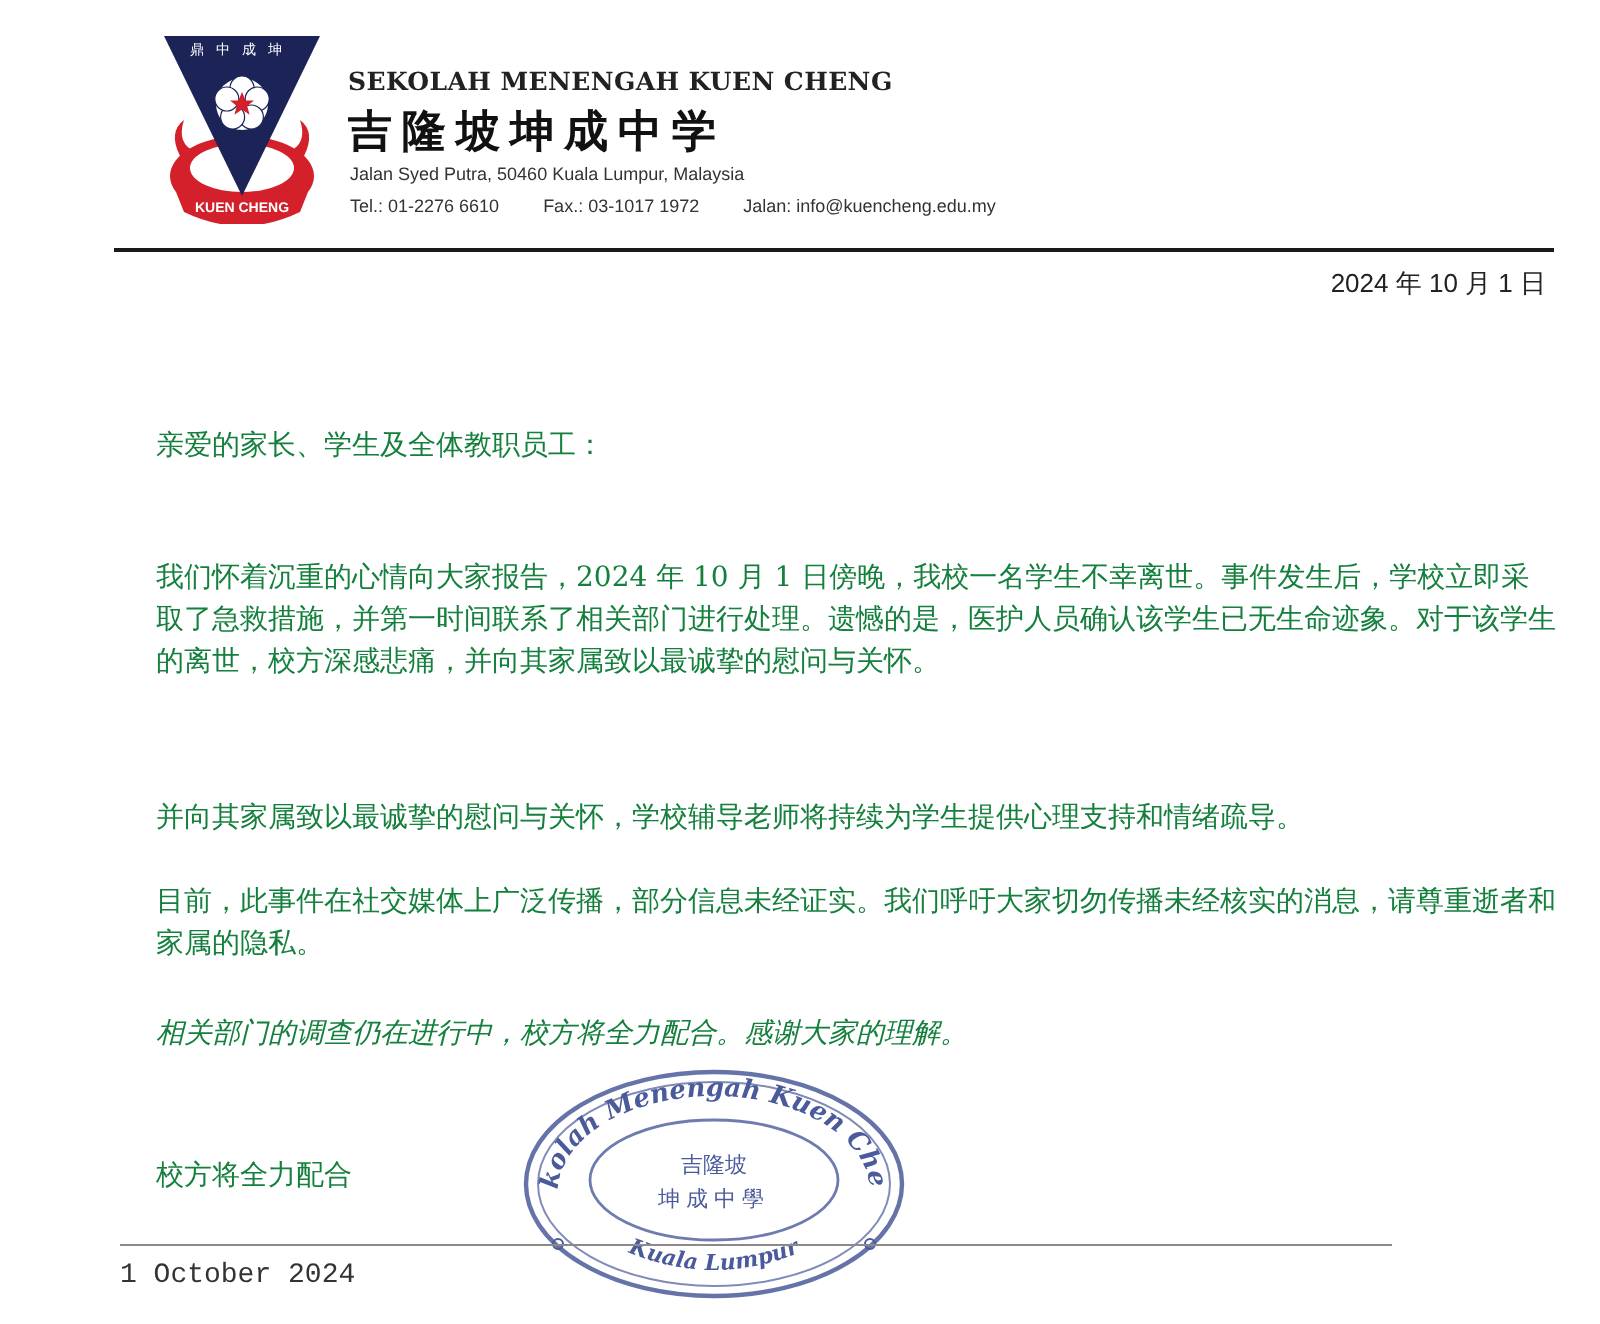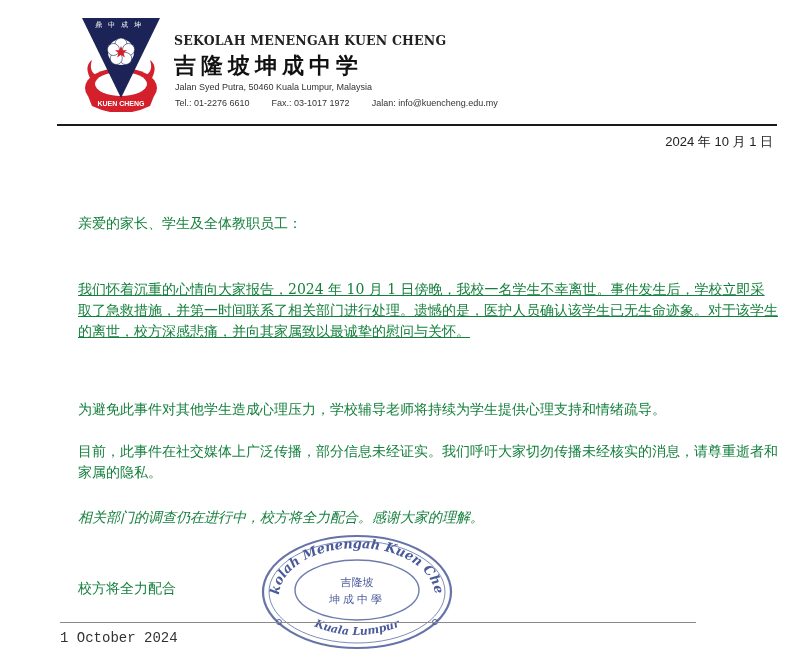--- a/index.html
+++ b/index.html
@@ -13,21 +13,21 @@
     .school-cn { position: absolute; left: 174px; top: 51px; font-size: 22px; letter-spacing: 5px; color: #111; font-weight: bold; }
     .addr { position: absolute; left: 175px; top: 82px; font-size: 9px; color: #333; }
     .contact { position: absolute; left: 175px; top: 98px; font-size: 9px; color: #333; white-space: pre; }
     .contact span { margin-right: 22px; }
     .header-rule { position: absolute; left: 57px; top: 124px; width: 720px; height: 2px; background: #1a1a1a; }
 
     .date-cn { position: absolute; right: 27px; top: 133px; font-size: 13px; color: #222; }
 
     .para { position: absolute; left: 62px; width: 722px; font-size: 14px; line-height: 21px; color: #15803d; margin: 16px; }
     .greet { top: 197px; }
-    .p1 { top: 263px; width: 700px; text-decoration: underline; }
+    .p1 { top: 263px; width: 700px; }
     .p2 { top: 383px; }
     .p3 { top: 425px; width: 700px; }
     .p4 { top: 491px; font-style: italic; }
     .sign { top: 562px; }
 
     .stamp { position: absolute; left: 257px; top: 530px; width: 200px; height: 120px; }
     .footer-rule { position: absolute; left: 60px; top: 622px; width: 636px; height: 1px; background: #8a8a8a; }
     .date-en { position: absolute; left: 60px; top: 630px; font-size: 14px; color: #333; }
   </style>
 </head>
@@ -62,21 +62,21 @@
 <div class="school-en serif">SEKOLAH MENENGAH KUEN CHENG</div>
 <div class="school-cn serif">吉隆坡坤成中学</div>
 <div class="addr sans">Jalan Syed Putra, 50460 Kuala Lumpur, Malaysia</div>
 <div class="contact sans"><span>Tel.: 01-2276 6610</span><span>Fax.: 03-1017 1972</span><span>Jalan: info@kuencheng.edu.my</span></div>
 <div class="header-rule"></div>
 
 <div class="date-cn sans">2024 年 10 月 1 日</div>
 
 <p class="para greet serif">亲爱的家长、学生及全体教职员工：</p>
 <p class="para p1 serif">我们怀着沉重的心情向大家报告，2024 年 10 月 1 日傍晚，我校一名学生不幸离世。事件发生后，学校立即采取了急救措施，并第一时间联系了相关部门进行处理。遗憾的是，医护人员确认该学生已无生命迹象。对于该学生的离世，校方深感悲痛，并向其家属致以最诚挚的慰问与关怀。</p>
-<p class="para p2 serif">为避免此事件对其他学生造成心理压力，学校辅导老师将持续为学生提供心理支持和情绪疏导。</p>
+<p class="para p2 serif">并向其家属致以最诚挚的慰问与关怀，学校辅导老师将持续为学生提供心理支持和情绪疏导。</p>
 <p class="para p3 serif">目前，此事件在社交媒体上广泛传播，部分信息未经证实。我们呼吁大家切勿传播未经核实的消息，请尊重逝者和家属的隐私。</p>
 <p class="para p4 serif">相关部门的调查仍在进行中，校方将全力配合。感谢大家的理解。</p>
 <p class="para sign serif">校方将全力配合</p>
 
 <div class="stamp">
   <svg width="200" height="120" viewBox="0 0 200 120">
     <defs>
       <path id="arcTop" d="M22 66 A78 48 0 0 1 178 66"></path>
       <path id="arcBot" d="M48 92 Q100 118 152 92"></path>
     </defs>

